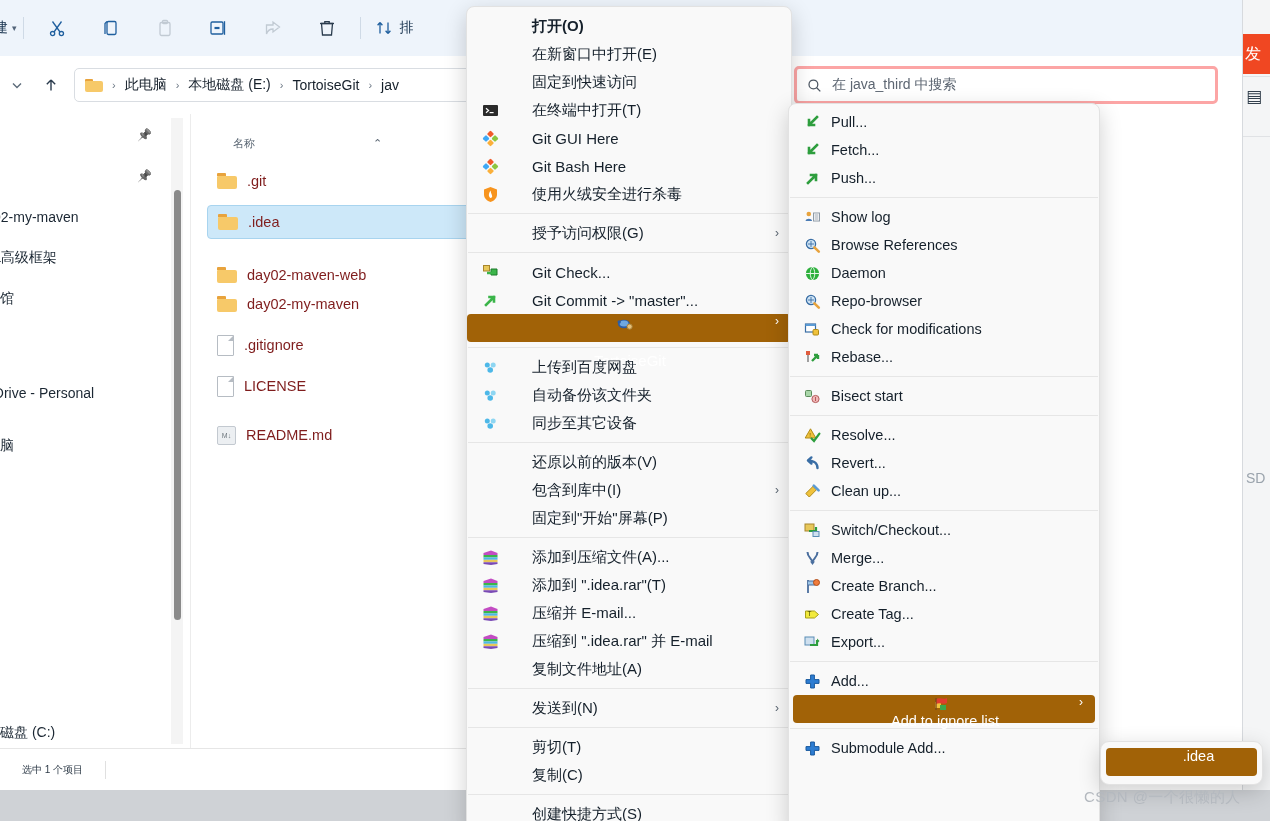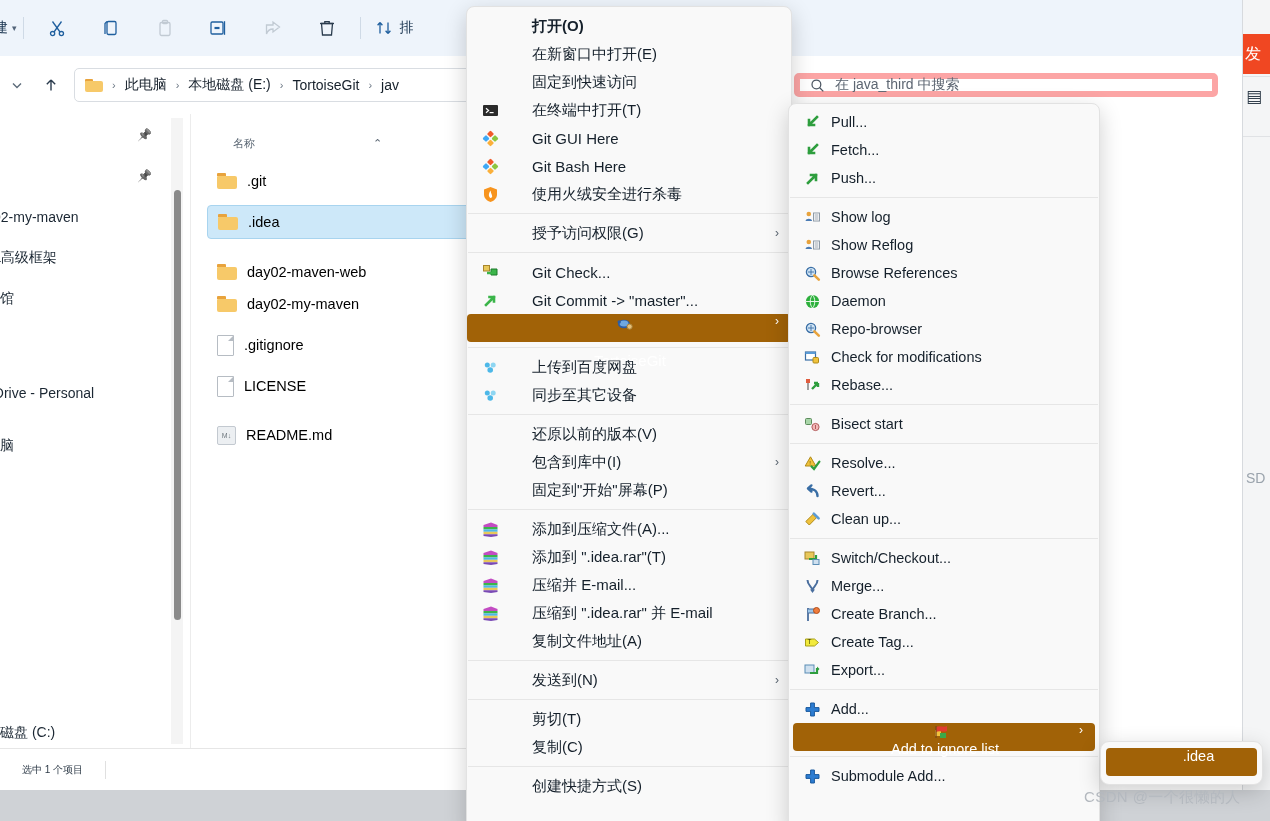--- a/index.html
+++ b/index.html
@@ -28,41 +28,41 @@
   #addressrow{position:absolute;left:0;top:56px;width:1270px;height:58px;background:#ffffff;display:flex;align-items:center;}
   .navbtn{width:34px;height:34px;display:flex;align-items:center;justify-content:center;color:#2a3b4d;font-size:15px;}
   .navbtn.muted{color:#5c6b7a;}
   #crumbbox{margin-left:6px;height:34px;flex:0 0 auto;width:706px;background:#fff;border:1px solid #d9dde2;border-radius:5px;
             display:flex;align-items:center;padding:0 10px;box-sizing:border-box;gap:2px;overflow:hidden;}
   .crumb{font-size:14px;color:#16202b;white-space:nowrap;padding:2px 3px;border-radius:3px;}
   .crumb-sep{font-size:11px;color:#6a7683;padding:0 4px;}
   .folder-ico{width:18px;height:14px;position:relative;margin-right:3px;flex:0 0 auto;}
   .folder-ico::before{content:"";position:absolute;left:0;top:1px;width:8px;height:3px;background:#e8a33d;border-radius:1px 1px 0 0;}
   .folder-ico::after{content:"";position:absolute;left:0;top:3px;width:18px;height:11px;background:#f7c969;border-radius:1px 2px 2px 2px;}
-  #searchbox{margin-left:14px;height:24px;width:424px;background:#fff;border:6px solid #fca5a5;border-radius:5px;
+  #searchbox{margin-left:14px;height:38px;width:424px;background:#fff;border:3px solid #fca5a5;border-radius:5px;
              display:flex;align-items:center;padding:4px 10px;box-sizing:border-box;gap:10px;}
   #searchbox .ph{font-size:14px;color:#5d6672;}
 
   
   #navpane{position:absolute;left:0;top:114px;width:170px;height:634px;background:#fff;overflow:hidden;}
   .nav-item{height:41px;display:flex;align-items:center;padding-left:0;font-size:14px;color:#1b2733;position:relative;}
   .nav-item .lbl{margin-left:-14px;white-space:nowrap;}
   .nav-item .pin{position:absolute;right:18px;color:#8e99a5;font-size:13px;transform:rotate(35deg);}
   .nav-gap{height:12px;}
   #navscroll{position:absolute;left:174px;top:190px;width:7px;height:430px;background:#8a8a8a;border-radius:4px;}
   #navtrack{position:absolute;left:171px;top:118px;width:12px;height:626px;background:#f4f4f4;}
 
   
   #filespane{position:absolute;left:190px;top:114px;width:1080px;height:634px;background:#fff;border-left:1px solid #ececec;}
   #colhdr{position:absolute;left:0;top:12px;width:1080px;height:34px;display:flex;align-items:center;}
   #colhdr .hname{margin-left:42px;font-size:11px;color:#5a6673;}
   #colhdr .sortarrow{position:absolute;left:182px;top:11px;font-size:11px;color:#5a6673;}
   .file-row{position:absolute;left:16px;width:432px;height:34px;display:flex;align-items:center;border-radius:4px;padding-left:10px;box-sizing:border-box;}
   .file-row.sel{background:#cde8f9;border:1px solid #a8d4ef;}
-  .file-row .fname{font-size:14.5px;color:#000000;margin-left:10px;}
+  .file-row .fname{font-size:14.5px;color:#7f1d1d;margin-left:10px;}
   .ico-folder{width:20px;height:16px;position:relative;flex:0 0 auto;}
   .ico-folder::before{content:"";position:absolute;left:0;top:0px;width:9px;height:3px;background:#e8a33d;border-radius:1px 1px 0 0;}
   .ico-folder::after{content:"";position:absolute;left:0;top:3px;width:20px;height:13px;background:#f7c969;border-radius:1px 2px 2px 2px;}
   .ico-file{width:15px;height:19px;border:1px solid #b6bcc3;background:#fff;border-radius:1px;flex:0 0 auto;position:relative;}
   .ico-file::after{content:"";position:absolute;right:-1px;top:-1px;border-width:0 0 6px 6px;border-style:solid;border-color:transparent transparent #b6bcc3 transparent;}
   .ico-md{width:17px;height:17px;background:#eceff2;border:1px solid #c3c9d0;border-radius:2px;flex:0 0 auto;
           font-size:7px;color:#70797f;display:flex;align-items:center;justify-content:center;font-family:"Liberation Sans",sans-serif;}
 
   
   #statusbar{position:absolute;left:0;top:748px;width:1270px;height:42px;background:#fff;border-top:1px solid #e6e6e6;
@@ -248,21 +248,21 @@
       <span class="sortarrow">⌃</span>
     </div>
   <div class="file-row" style="top: 50px;">
         <span class="ico-folder"></span>
         <span class="fname">.git</span>
       </div>
       <div class="file-row sel" style="top: 91px;">
         <span class="ico-folder"></span>
         <span class="fname">.idea</span>
       </div>
-      <div class="file-row" style="top: 132px; align-items: flex-end;">
+      <div class="file-row" style="top: 144px;">
         <span class="ico-folder"></span>
         <span class="fname">day02-maven-web</span>
       </div>
       <div class="file-row" style="top: 173px;">
         <span class="ico-folder"></span>
         <span class="fname">day02-my-maven</span>
       </div>
       <div class="file-row" style="top: 214px;">
         <span class="ico-file"></span>
         <span class="fname">.gitignore</span>
@@ -399,20 +399,30 @@
       <span class="mlabel">上传到百度网盘</span>
     </div>
     <div class="mi">
       <span class="micon">
         <svg width="17" height="17" viewBox="0 0 17 17">
           <circle cx="5.3" cy="6" r="2.5" fill="#4db8e8"></circle>
           <circle cx="11.2" cy="6" r="2.5" fill="#8ed6f2"></circle>
           <circle cx="8.2" cy="11" r="2.8" fill="#4db8e8"></circle>
         </svg>
       </span>
+      <span class="mlabel">自动备份该文件夹</span>
+    </div>
+    <div class="mi">
+      <span class="micon">
+        <svg width="17" height="17" viewBox="0 0 17 17">
+          <circle cx="5.3" cy="6" r="2.5" fill="#4db8e8"></circle>
+          <circle cx="11.2" cy="6" r="2.5" fill="#8ed6f2"></circle>
+          <circle cx="8.2" cy="11" r="2.8" fill="#4db8e8"></circle>
+        </svg>
+      </span>
       <span class="mlabel">同步至其它设备</span>
     </div>
     <div class="msep"></div>
     <div class="mi">
       <span class="micon"></span>
       <span class="mlabel">还原以前的版本(V)</span>
     </div>
     <div class="mi">
       <span class="micon"></span>
       <span class="mlabel">包含到库中(I)</span>
@@ -530,31 +540,20 @@
           <path d="M1.6 12 C1.6 9 8 9 8 12 Z" fill="#4b7cb5"></path>
           <rect x="9.5" y="4" width="6" height="8" fill="#fff" stroke="#8e9aa6"></rect>
           <path d="M10.6 6 h3.8 M10.6 8 h3.8 M10.6 10 h3.8" stroke="#8e9aa6" stroke-width=".9"></path>
         </svg>
       </span>
       <span class="mlabel">Show log</span>
     </div>
     <div class="mi">
       <span class="micon">
         <svg width="17" height="17" viewBox="0 0 17 17">
-          <circle cx="4.8" cy="5" r="2.3" fill="#e8a33d"></circle>
-          <path d="M1.6 12 C1.6 9 8 9 8 12 Z" fill="#4b7cb5"></path>
-          <rect x="9.5" y="4" width="6" height="8" fill="#fff" stroke="#8e9aa6"></rect>
-          <path d="M10.6 6 h3.8 M10.6 8 h3.8 M10.6 10 h3.8" stroke="#8e9aa6" stroke-width=".9"></path>
-        </svg>
-      </span>
-      <span class="mlabel">Show Reflog</span>
-    </div>
-    <div class="mi">
-      <span class="micon">
-        <svg width="17" height="17" viewBox="0 0 17 17">
           <circle cx="7" cy="7" r="4.6" fill="#cfe4f5" stroke="#3a6ea5" stroke-width="1.3"></circle>
           <path d="M4 7 h6 M7 4 v6" stroke="#3a6ea5" stroke-width=".9"></path>
           <path d="M10.4 10.4 L14.8 14.6" stroke="#e8a33d" stroke-width="2.6" stroke-linecap="round"></path>
         </svg>
       </span>
       <span class="mlabel">Browse References</span>
     </div>
     <div class="mi">
       <span class="micon">
         <svg width="17" height="17" viewBox="0 0 17 17">

